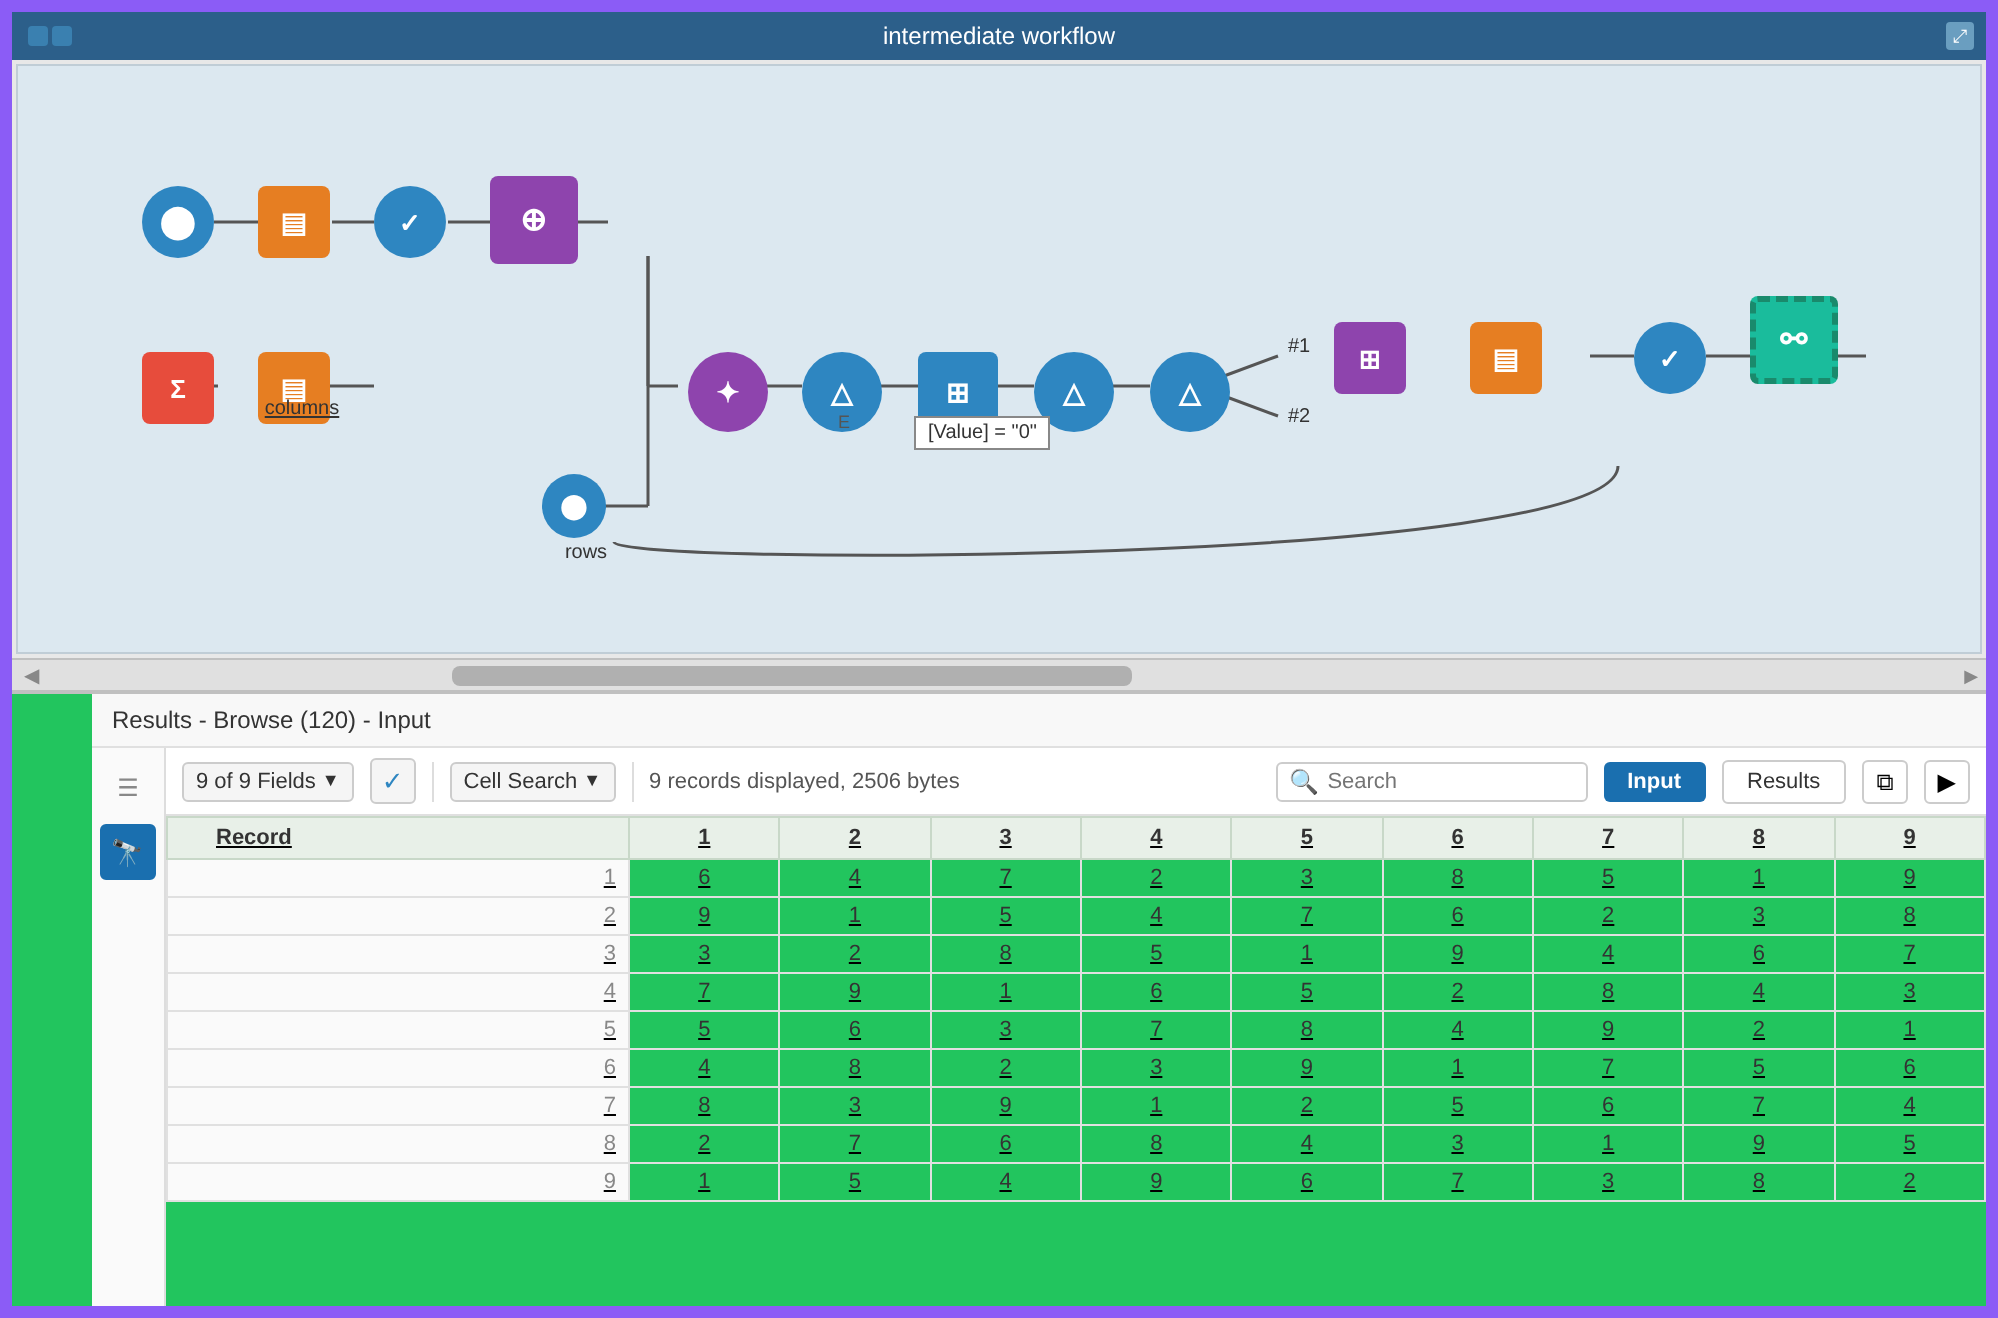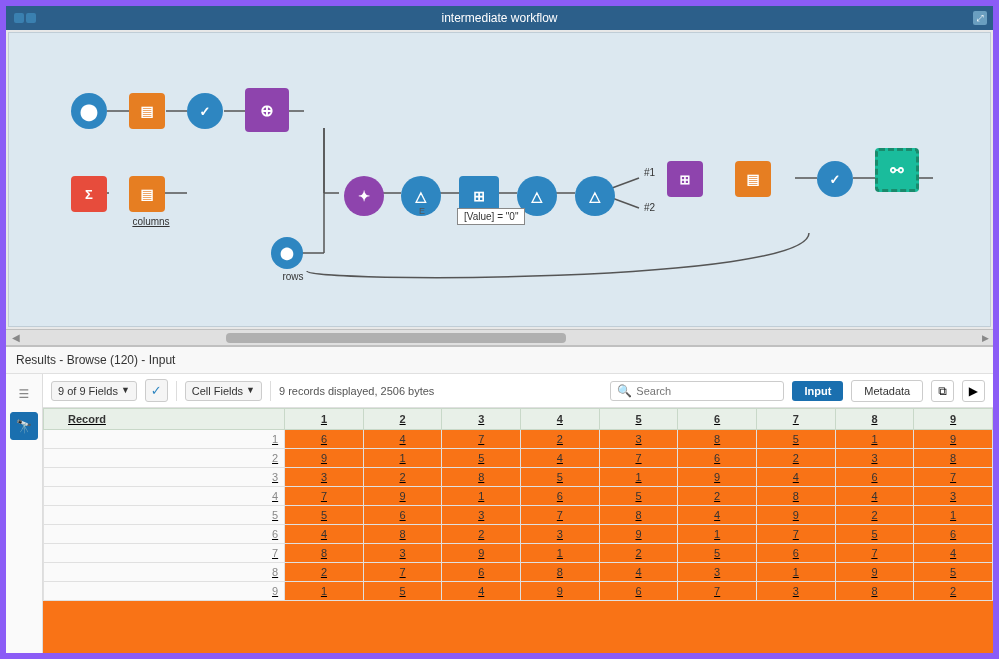--- a/index.html
+++ b/index.html
@@ -146,25 +146,26 @@
       left: 220px;
       width: 340px;
       height: 10px;
       background: #b0b0b0;
       border-radius: 4px;
       cursor: pointer;
     }
 
     
     .results-panel {
-      background: #f97316;
+      background: #22c55e;
       flex: 1;
       display: flex;
       flex-direction: column;
       border-top: 2px solid #c0c0c0;
+      padding-left: 40px;
     }
 
     .results-title {
       padding: 6px 10px;
       font-size: 12px;
       color: #333;
       border-bottom: 1px solid #e0e0e0;
       background: #f8f8f8;
     }
 
@@ -462,21 +463,21 @@
 
     <div class="node" style="left:262px;top:204px;background:#2e86c1;border-radius:50%;width:32px;height:32px;">
       <span style="font-size:12px">⬤</span>
     </div>
 
     <div class="value-box" style="left:448px;top:175px;">
       <span>[Value] = "0"</span>
     </div>
 
 
-    <div class="label-box" style="left:120px;top:183px;width:44px;text-decoration:underline;">
+    <div class="label-box" style="left:120px;top:166px;width:44px;text-decoration:underline;">
       <span>columns</span>
     </div>
     <div class="label-box" style="left:262px;top:238px;width:44px;">
       <span>rows</span>
     </div>
 
     <div style="position:absolute;left:410px;top:173px;font-size:9px;color:#555;">E</div>
   </div>
 
   <div class="scroll-area">
@@ -504,37 +505,37 @@
           <div class="dropdown-btn">
             <span>9 of 9 Fields</span>
             <span style="font-size:9px;">▼</span>
           </div>
 
           <div class="toolbar-btn" style="padding:3px 5px;font-size:13px;color:#2e86c1;">✓</div>
 
           <div style="width:1px;height:20px;background:#ddd;"></div>
 
           <div class="dropdown-btn">
-            <span>Cell Fields</span>
+            <span>Cell Search</span>
             <span style="font-size:9px;">▼</span>
           </div>
 
           <div style="width:1px;height:20px;background:#ddd;"></div>
 
           <span class="record-count-text">9 records displayed, 2506 bytes</span>
 
           <div style="flex:1;"></div>
 
           <div class="search-box">
             <span style="color:#aaa;margin-right:4px;font-size:12px;">🔍</span>
             <input type="text" placeholder="Search" style="">
           </div>
 
           <button class="btn-data">Input</button>
-          <button class="btn-metadata">Metadata</button>
+          <button class="btn-metadata">Results</button>
 
           <div class="icon-btn" style="font-size:12px;">⧉</div>
           <div class="icon-btn" style="font-size:12px;">▶</div>
         </div>
 
         <div class="data-table-container">
           <table class="data-table">
             <thead>
               <tr>
                 <th class="record-header">Record</th>

